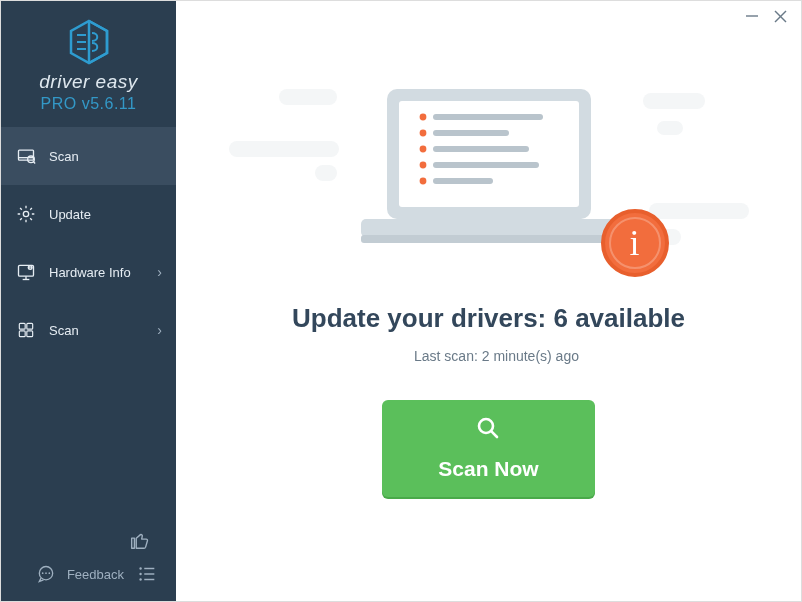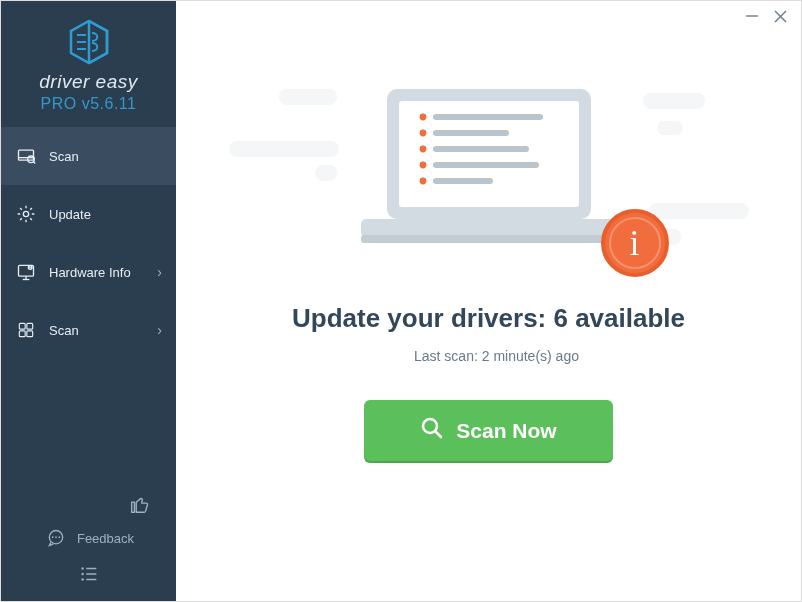--- a/index.html
+++ b/index.html
@@ -15,21 +15,21 @@
     .nav { display: flex; flex-direction: column; }
     .nav-item { display: flex; align-items: center; padding: 18px 14px; font-size: 13px; color: #e6edf3; cursor: pointer; position: relative; }
     .nav-item.active { background: #3a4d60; }
     .nav-ico { width: 22px; height: 22px; margin-right: 12px; display: flex; align-items: center; justify-content: center; flex-shrink: 0; }
     .nav-label { flex: 1; }
     .nav-chevron { font-size: 14px; color: #9fb0c0; }
     
     .sidebar-footer { margin-top: auto; padding: 10px 10px 14px; display: flex; flex-direction: column; gap: 8px; color: #9fb0c0; }
     .footer-row { display: flex; align-items: center; gap: 10px; }
     .footer-row.right { justify-content: flex-end; padding-right: 14px; }
-    .footer-row.split { justify-content: flex-end; padding: 0 6px 0 6px; flex-direction: column; }
+    .footer-row.split { justify-content: flex-end; padding: 0 6px 0 6px; }
     .fb-text { font-size: 13px; }
     .ico-btn { width: 26px; height: 26px; display: flex; align-items: center; justify-content: center; cursor: pointer; }
     
     .main { flex: 1; background: #fff; position: relative; display: flex; flex-direction: column; align-items: center; }
     
     .window-controls { position: absolute; top: 8px; right: 14px; display: flex; gap: 14px; color: #6a7a88; }
     .win-btn { width: 14px; height: 14px; cursor: pointer; display: flex; align-items: center; justify-content: center; font-size: 15px; }
     
     .hero { margin-top: 82px; position: relative; }
     .laptop { position: relative; }
@@ -43,21 +43,21 @@
     .cloud.c6 { width: 100px; top: 120px; left: 298px; }
     .cloud.c7 { width: 30px; top: 146px; left: 300px; }
     
     .info-badge { position: absolute; bottom: -20px; right: -42px; width: 68px; height: 68px; border-radius: 50%; background: #f26d3d; display: flex; align-items: center; justify-content: center; border: 4px solid #e85f2d; z-index: 3; }
     .info-badge::before { content: ""; position: absolute; inset: 4px; border-radius: 50%; border: 2px solid rgba(255,255,255,0.25); }
     .info-i { font-family: Georgia, serif; color: #fff; font-size: 36px; font-weight: 400; line-height: 1; }
     
     .headline { margin-top: 46px; font-size: 26px; font-weight: 700; color: #33475b; text-align: center; }
     .subline { margin-top: 14px; font-size: 14px; color: #6a7a88; text-align: center; margin-left: 16px; }
     
-    .scan-btn { margin-top: 36px; background: #5bbf5b; color: #fff; border: none; border-radius: 6px; padding: 16px 56px; font-size: 21px; font-weight: 600; display: flex; align-items: center; gap: 12px; cursor: pointer; box-shadow: 0 2px 0 #49a949; }
+    .scan-btn { margin-top: 36px; background: #5bbf5b; color: #fff; border: none; border-radius: 6px; padding: 16px 56px; font-size: 21px; font-weight: 600; display: flex; align-items: center; gap: 12px; cursor: pointer; box-shadow: 0 2px 0 #49a949; flex-direction: column; }
   </style>
 </head>
 <body>
 
 <div class="app">
   <aside class="sidebar">
     <div class="logo-area">
       <div class="logo-icon">
         <svg width="40" height="46" viewBox="0 0 40 46">
           <polygon points="20,2 38,12 38,34 20,44 2,34 2,12" fill="none" stroke="#2e9cd0" stroke-width="2.5"></polygon>

